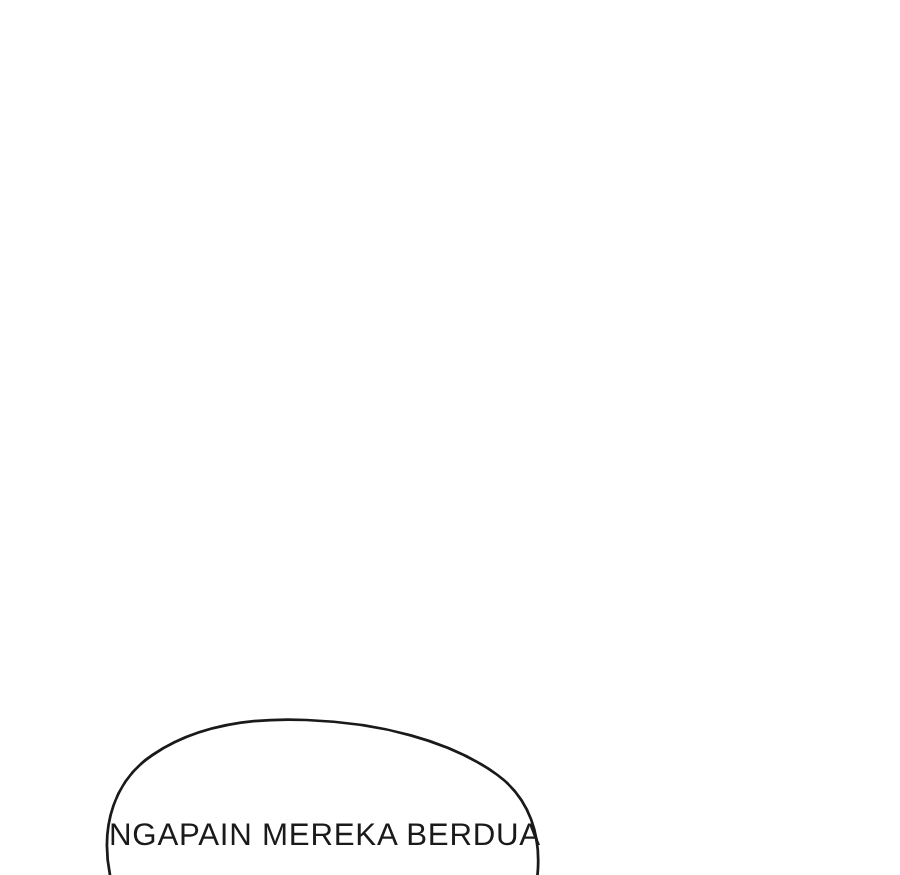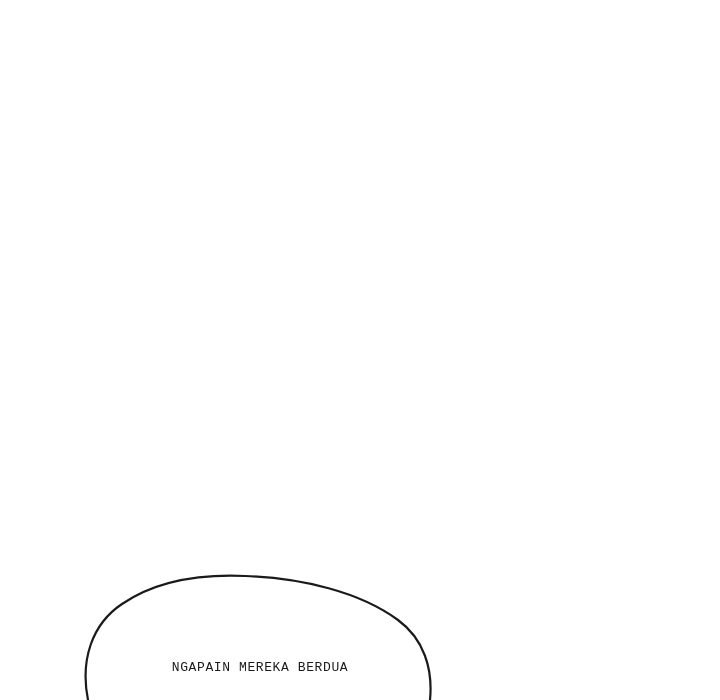--- a/index.html
+++ b/index.html
@@ -36,22 +36,22 @@
   }
   .bubble-layer svg {
     display: block;
   }
   .bubble-text {
     position: absolute;
     left: 60px;
     top: 655px;
     width: 400px;
     text-align: center;
-    font-family: Liberation Mono, monospace;
-    font-size: 13px;
+    font-family: Liberation Sans, sans-serif;
+    font-size: 25px;
     letter-spacing: 0.6px;
     color: #1a1a1a;
     line-height: 26px;
     white-space: nowrap;
   }
 </style>
 </head>
 <body>
 
 <div class="page">

